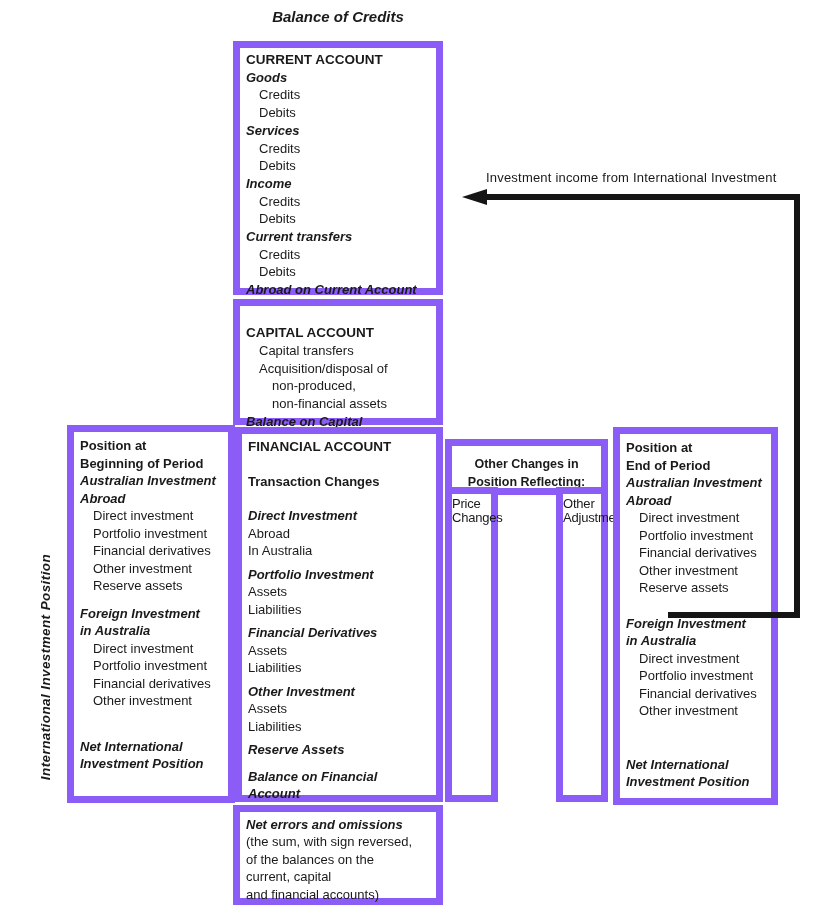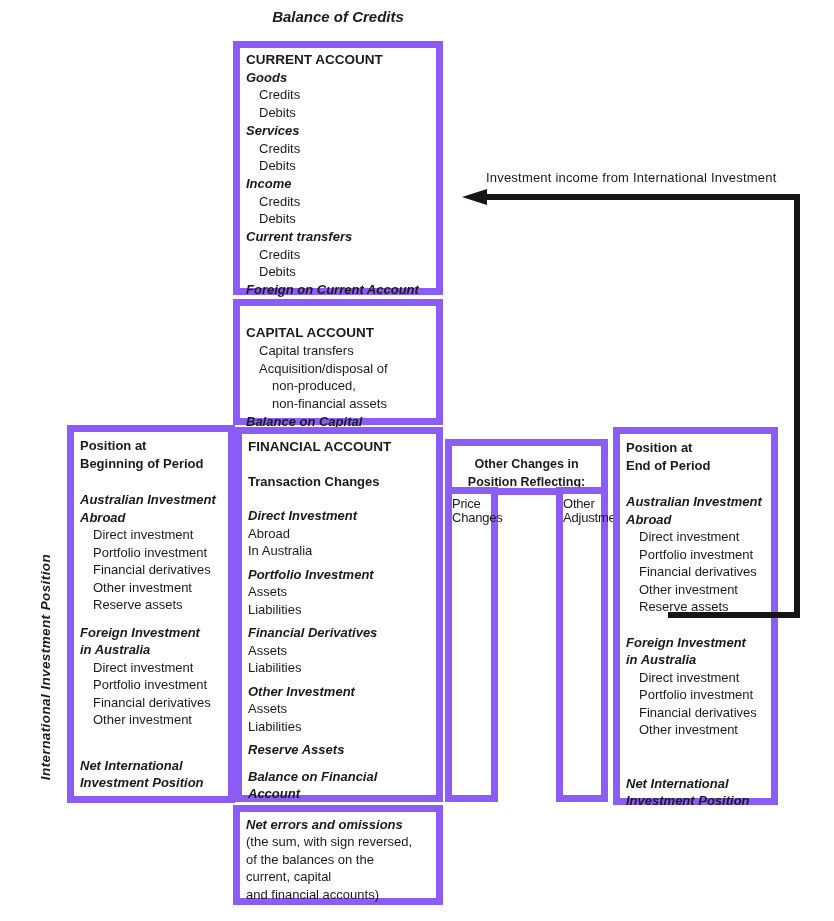--- a/index.html
+++ b/index.html
@@ -13,21 +13,21 @@
   .hdr { font-weight:bold; font-size:13.5px; }
   .b   { font-weight:bold; }
   .bi  { font-weight:bold; font-style:italic; }
   .ind  { padding-left:13px; }
   .ind2 { padding-left:26px; }
   .indxs{ padding-left:5px; }
   .lh-ca { line-height:17.7px; }
   .lh-cap{ line-height:17.8px; }
   .lh-ne { line-height:17.4px; }
   .mt17 { margin-top:17px; }
-  .mt19 { margin-top:19px; }
+  .mt19 { }
   .mt18 { margin-top:18px; }
   .mt10 { margin-top:10px; }
   .mt9  { margin-top:9px; }
   .mt6  { margin-top:6px; }
   .mt28 { margin-top:28px; }
   .mt36 { margin-top:36px; }
   .title {
     position:absolute; left:233px; top:8px; width:210px; text-align:center;
     font-weight:bold; font-style:italic; font-size:15px;
   }
@@ -64,21 +64,21 @@
     <div class="row lh-ca ind">Debits</div>
     <div class="row lh-ca bi">Services</div>
     <div class="row lh-ca ind">Credits</div>
     <div class="row lh-ca ind">Debits</div>
     <div class="row lh-ca bi">Income</div>
     <div class="row lh-ca ind">Credits</div>
     <div class="row lh-ca ind">Debits</div>
     <div class="row lh-ca bi">Current transfers</div>
     <div class="row lh-ca ind">Credits</div>
     <div class="row lh-ca ind">Debits</div>
-    <div class="row lh-ca bi">Foreign on Current Account</div>
+    <div class="row lh-ca bi">Abroad on Current Account</div>
   </div>
 
   <div class="box pad" style="left:233px; top:299px; width:210px; height:126px; padding-top:18px;">
     <div class="row lh-cap hdr">CAPITAL ACCOUNT</div>
     <div class="row lh-cap ind">Capital transfers</div>
     <div class="row lh-cap ind">Acquisition/disposal of</div>
     <div class="row lh-cap ind2">non-produced,</div>
     <div class="row lh-cap ind2">non-financial assets</div>
     <div class="row lh-cap bi">Balance on Capital</div>
     <div class="row lh-cap bi indxs">Account</div>

